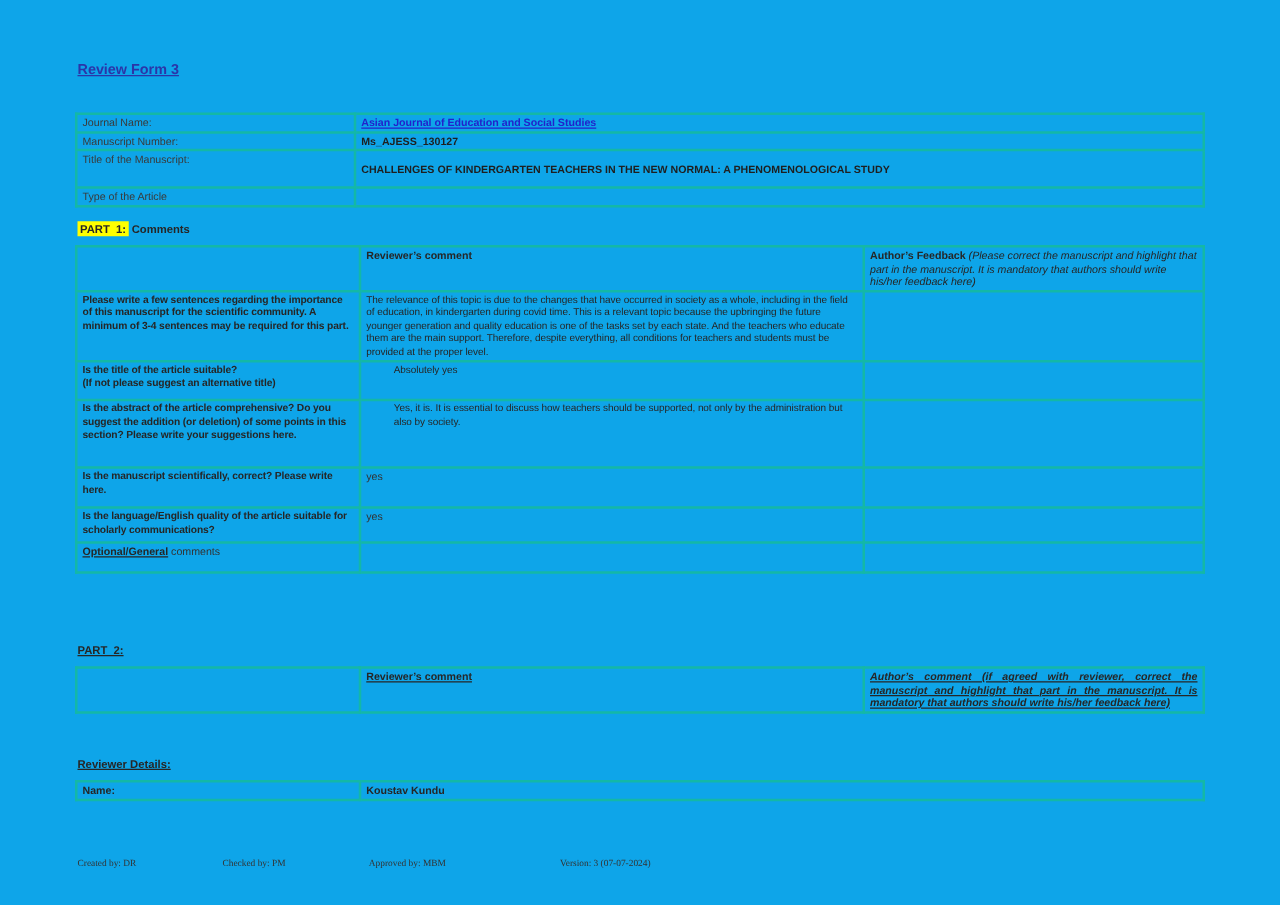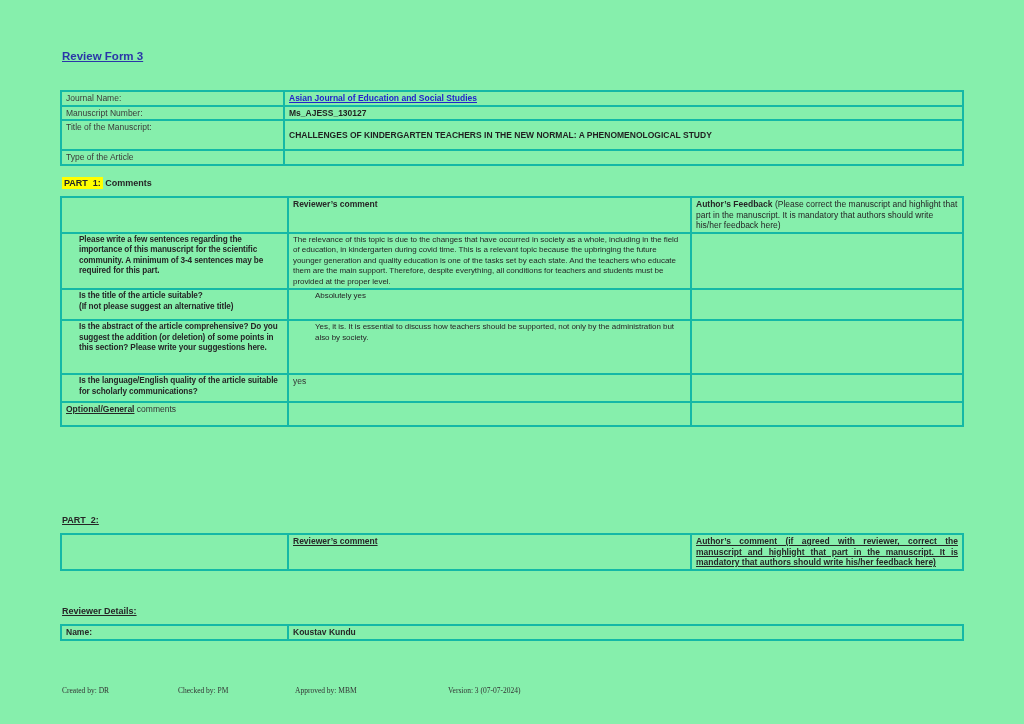--- a/index.html
+++ b/index.html
@@ -1,34 +1,34 @@
 <!DOCTYPE html>
 <html><head>
 <meta charset="utf-8">
 <style>
   html,body{margin:0;padding:0;background:#ffffff;}
-  .page{position:relative;width:1024px;height:724px;background:#86efac;overflow:hidden;
+  .page{position:relative;width:1024px;height:724px;background:#0ea5e9;overflow:hidden;
         font-family:"Liberation Sans","DejaVu Sans",sans-serif;color:#262626;}
   .doc-title{position:absolute;left:62px;top:50px;font-size:11.5px;font-weight:bold;
              color:#2b35a8;text-decoration:underline;}
   table{border-collapse:collapse;table-layout:fixed;}
   td{border:2px solid #14b8a6;vertical-align:top;padding:1px 4px;font-size:8.5px;line-height:10.5px;}
   .tbl{position:absolute;left:60px;width:902px;}
   .hdr-tbl{top:90px;}
   .p1-tbl{top:196px;}
   .p2-tbl{top:533px;}
   .rv-tbl{top:624px;}
   .lbl{color:#3a3a3a;font-weight:normal;}
   .b{font-weight:bold;}
-  .i{}
+  .i{font-style:italic;}
   .u{text-decoration:underline;}
   .link{color:#2222cc;font-weight:bold;text-decoration:underline;cursor:pointer;}
   .val{font-weight:bold;color:#1f1f1f;}
   .title-cell{vertical-align:middle;}
-  .q{font-weight:bold;padding-left:17px;font-size:8.2px;letter-spacing:-0.1px;}
+  .q{font-weight:bold;padding-left:4px;font-size:8.2px;letter-spacing:-0.1px;}
   .ans-b{font-weight:normal;font-size:8px;letter-spacing:-0.05px;}
   .ind{padding-left:26px;}
   .plain{color:#333;font-weight:normal;}
   .sec-head{position:absolute;left:62px;font-size:9px;font-weight:bold;white-space:pre;}
   .part1-head{top:178px;}
   .hl{background:#ffff00;padding:1px 2px;white-space:pre;}
   .part2-head{top:515px;text-decoration:underline;}
   .rv-head{top:606px;text-decoration:underline;}
   .just{text-align:justify;}
   .footer{position:absolute;top:686px;left:0;width:1024px;
@@ -91,20 +91,25 @@
       <td class="q" style="white-space:pre-line">Is the title of the article suitable?
 (If not please suggest an alternative title)</td>
       <td class="ans-b ind">Absolutely yes</td>
       <td></td>
     </tr>
     <tr style="height:54px">
       <td class="q">Is the abstract of the article comprehensive? Do you suggest the addition (or deletion) of some points in this section? Please write your suggestions here.</td>
       <td class="ans-b ind">Yes, it is. It is essential to discuss how teachers should be supported, not only by the administration but also by society.</td>
       <td></td>
     </tr>
+    <tr style="height:32px">
+      <td class="q">Is the manuscript scientifically, correct? Please write here.</td>
+      <td class="plain">yes</td>
+      <td></td>
+    </tr>
     <tr style="height:28px">
       <td class="q">Is the language/English quality of the article suitable for scholarly communications?</td>
       <td class="plain">yes</td>
       <td></td>
     </tr>
     <tr style="height:24px">
       <td><span class="b u">Optional/General</span><span class="plain"> comments</span></td>
       <td></td>
       <td></td>
     </tr>

